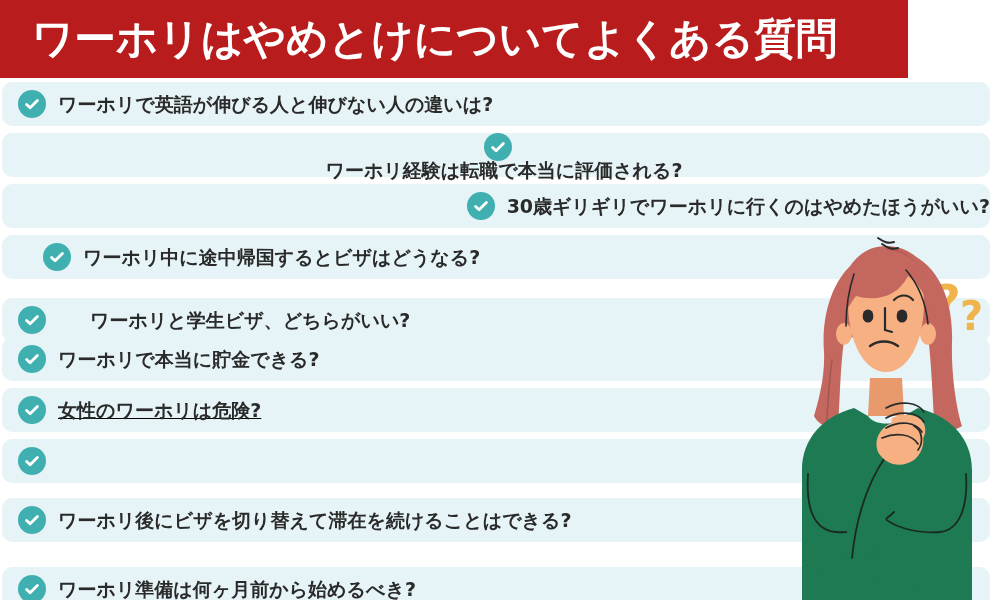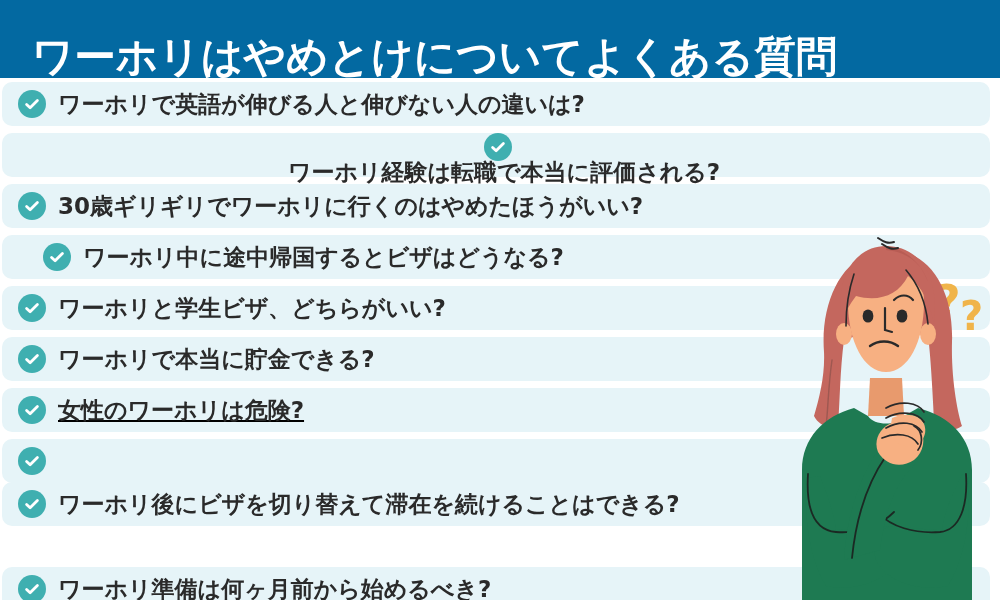--- a/index.html
+++ b/index.html
@@ -19,25 +19,25 @@
     height: 600px;
     background: #ffffff;
     box-sizing: border-box;
   }
 
   
   .header {
     position: absolute;
     left: 0;
     top: 0;
-    width: 1000px;
+    width: 908px;
     height: 78px;
-    background: #0369a1;
+    background: #b91c1c;
     display: flex;
-    align-items: flex-end;
+    align-items: center;
     justify-content: flex-start;
     box-sizing: border-box;
   }
   .header-title {
     color: #ffffff;
     font-size: 42px;
     font-weight: bold;
     letter-spacing: 0px;
     padding-left: 32px;
     line-height: 1;
@@ -76,21 +76,21 @@
     display: flex;
     align-items: center;
     justify-content: center;
     margin-right: 12px;
   }
   .check-icon svg {
     display: block;
   }
   .row-label {
     color: #2A2A2A;
-    font-size: 23px;
+    font-size: 19px;
     font-weight: bold;
     line-height: 1;
     white-space: nowrap;
     font-family: "DejaVu Sans", "Liberation Sans", sans-serif;
     position: relative;
     z-index: 2;
   }
 
   
   .illustration {
@@ -130,39 +130,39 @@
 
     <div class="row" style="top:51px;flex-direction:column;">
       <span class="check-icon">
         <svg width="18" height="18" viewBox="0 0 18 18">
             <path d="M3.6 9.4 L7.1 12.7 L14.4 5.4" fill="none" stroke="#ffffff" stroke-width="2.8" stroke-linecap="round" stroke-linejoin="round"></path>
           </svg>
       </span>
       <span class="row-label">ワーホリ経験は転職で本当に評価される?</span>
     </div>
 
-    <div class="row" style="top:102px;">
+    <div class="row" style="top:102px;justify-content:flex-end;">
       <span class="check-icon">
         <svg width="18" height="18" viewBox="0 0 18 18">
             <path d="M3.6 9.4 L7.1 12.7 L14.4 5.4" fill="none" stroke="#ffffff" stroke-width="2.8" stroke-linecap="round" stroke-linejoin="round"></path>
           </svg>
       </span>
       <span class="row-label">30歳ギリギリでワーホリに行くのはやめたほうがいい?</span>
     </div>
 
     <div class="row" style="top:153px;padding-left:41px;">
       <span class="check-icon">
         <svg width="18" height="18" viewBox="0 0 18 18">
             <path d="M3.6 9.4 L7.1 12.7 L14.4 5.4" fill="none" stroke="#ffffff" stroke-width="2.8" stroke-linecap="round" stroke-linejoin="round"></path>
           </svg>
       </span>
       <span class="row-label">ワーホリ中に途中帰国するとビザはどうなる?</span>
     </div>
 
-    <div class="row" style="top:204px;">
+    <div class="row" style="top:216px;gap:32px;">
       <span class="check-icon">
         <svg width="18" height="18" viewBox="0 0 18 18">
             <path d="M3.6 9.4 L7.1 12.7 L14.4 5.4" fill="none" stroke="#ffffff" stroke-width="2.8" stroke-linecap="round" stroke-linejoin="round"></path>
           </svg>
       </span>
       <span class="row-label">ワーホリと学生ビザ、どちらがいい?</span>
     </div>
 
     <div class="row" style="top:255px;">
       <span class="check-icon">
@@ -183,21 +183,21 @@
     </div>
 
     <div class="row" style="top:357px;">
       <span class="check-icon">
         <svg width="18" height="18" viewBox="0 0 18 18">
             <path d="M3.6 9.4 L7.1 12.7 L14.4 5.4" fill="none" stroke="#ffffff" stroke-width="2.8" stroke-linecap="round" stroke-linejoin="round"></path>
           </svg>
       </span>
     </div>
 
-    <div class="row" style="top:400px;">
+    <div class="row" style="top:416px;">
       <span class="check-icon">
         <svg width="18" height="18" viewBox="0 0 18 18">
             <path d="M3.6 9.4 L7.1 12.7 L14.4 5.4" fill="none" stroke="#ffffff" stroke-width="2.8" stroke-linecap="round" stroke-linejoin="round"></path>
           </svg>
       </span>
       <span class="row-label">ワーホリ後にビザを切り替えて滞在を続けることはできる?</span>
     </div>
 
     <div class="row" style="top:485px;text-align:center;">
       <span class="check-icon">

